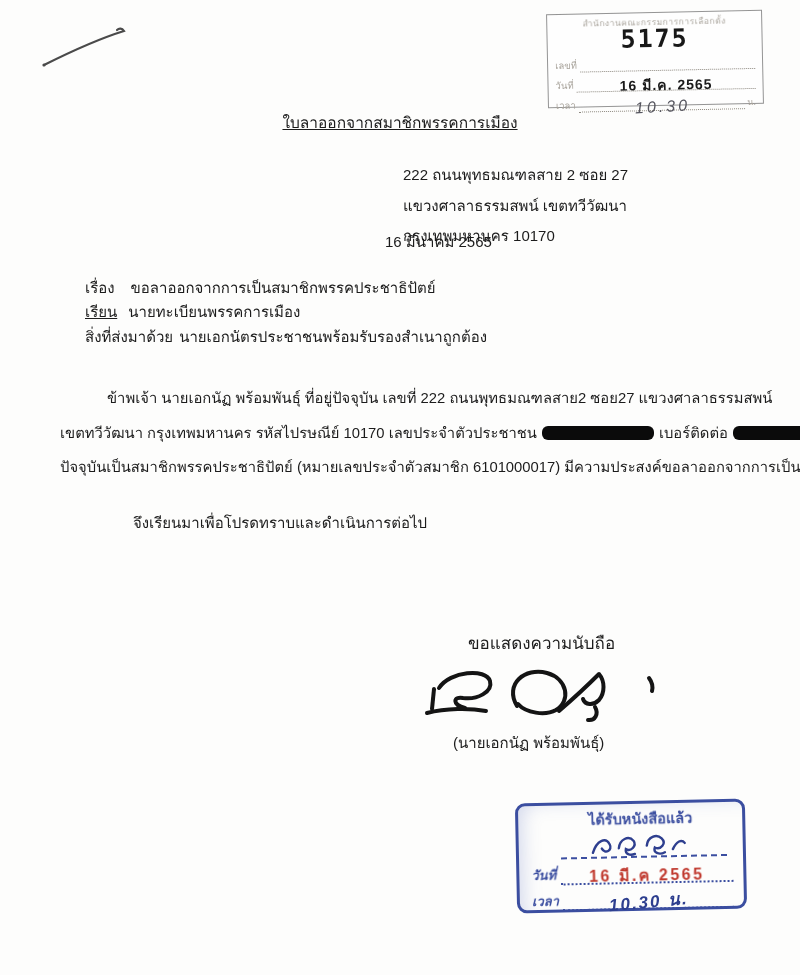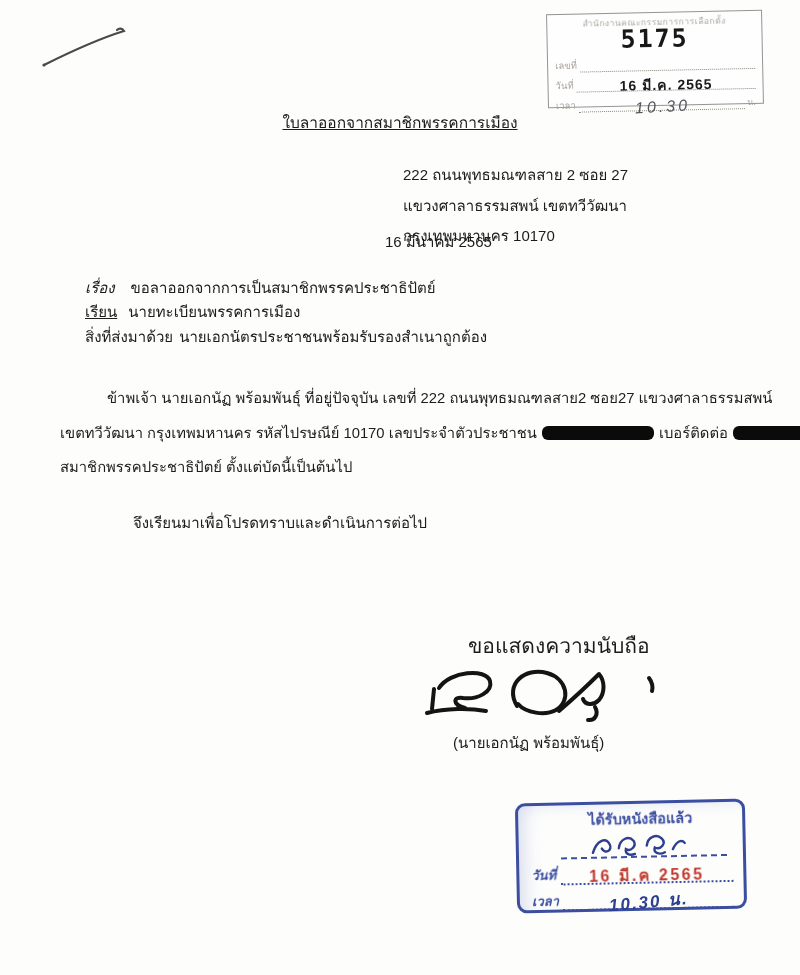--- a/index.html
+++ b/index.html
@@ -50,36 +50,36 @@
     font-size:16px; color:#55555e; letter-spacing:3px; font-style:italic;
     display:inline-block; transform:translateY(4px) rotate(-2deg);
   }
 
   
   .doc-title { left:0; right:0; top:110px; text-align:center; font-size:15.5px;text-decoration:underline; }
   .address-block { left:403px; top:160px; font-size:15px; line-height:30.5px; white-space:nowrap; }
   .letter-date { left:385px; top:230px; font-size:15px; }
   .ref-block { left:85px; top:276px; font-size:15px; line-height:24.3px; white-space:nowrap; }
   .ref-label { display:inline-block; }
-  .ref-gap-lg { margin-right:16px;font-style:italic; }
+  .ref-gap-lg { margin-right:16px; }
   .ref-gap-sm { margin-right:11px;text-decoration:underline; }
   .ref-gap-xs { margin-right:6px; }
 
   .body-block { left:60px; top:376px; width:700px; font-size:14.8px; line-height:24.6px; }
   .body-line { white-space:nowrap;margin-top:10px; }
   .body-indent { padding-left:47px; }
   .redaction-bar {
     display:inline-block; height:14px; background:#0b0b0b;
     border-radius:6px; vertical-align:-2px; margin:0 5px;
   }
   .redaction-id { width:112px; }
   .redaction-phone { width:106px; }
 
   .closing-line { left:133px; top:511px; font-size:15px; }
-  .sign-off { left:468px; top:629px; font-size:21px; }
+  .sign-off { left:468px; top:629px; font-size:17px; }
   .signature { left:418px; top:655px; width:245px; height:82px; }
   .signer-name { left:453px; top:731px; font-size:15px; }
 
   
   .received-stamp {
     left:516px; top:801px; width:230px; height:110px;
     border:3px solid #3b4ea0; border-radius:10px;
     transform:rotate(-1.2deg);
     padding:3px 10px 4px 12px;
     color:#3b4ea0;
@@ -147,21 +147,21 @@
   <div>
     <span class="ref-label ref-gap-xs">สิ่งที่ส่งมาด้วย</span><span>นายเอกนัตรประชาชนพร้อมรับรองสำเนาถูกต้อง</span>
   </div>
 </div>
 
 <div class="abs body-block">
   <div class="body-line body-indent">ข้าพเจ้า นายเอกนัฏ พร้อมพันธุ์ ที่อยู่ปัจจุบัน เลขที่ 222 ถนนพุทธมณฑลสาย2 ซอย27 แขวงศาลาธรรมสพน์</div>
   <div class="body-line">
     <span>เขตทวีวัฒนา กรุงเทพมหานคร รหัสไปรษณีย์ 10170 เลขประจำตัวประชาชน</span><span class="redaction-bar redaction-id"></span><span>เบอร์ติดต่อ</span><span class="redaction-bar redaction-phone"></span>
   </div>
-  <div class="body-line">สมาชิกพรรคประชาธิปัตย์ ตั้งแต่บัดนี้เป็นต้นไป</div>
+  <div class="body-line">ปัจจุบันเป็นสมาชิกพรรคประชาธิปัตย์ (หมายเลขประจำตัวสมาชิก 6101000017) มีความประสงค์ขอลาออกจากการเป็น</div>
 </div>
 
 <div class="abs closing-line">จึงเรียนมาเพื่อโปรดทราบและดำเนินการต่อไป</div>
 
 <div class="abs sign-off">ขอแสดงความนับถือ</div>
 
 <svg class="abs signature" viewBox="0 0 245 82">
   <g fill="none" stroke="#141414" stroke-width="4" stroke-linecap="round" stroke-linejoin="round">
     <path d="M16,34 L14,54"></path>
     <path d="M9,58 C28,53 52,53 68,56"></path>

